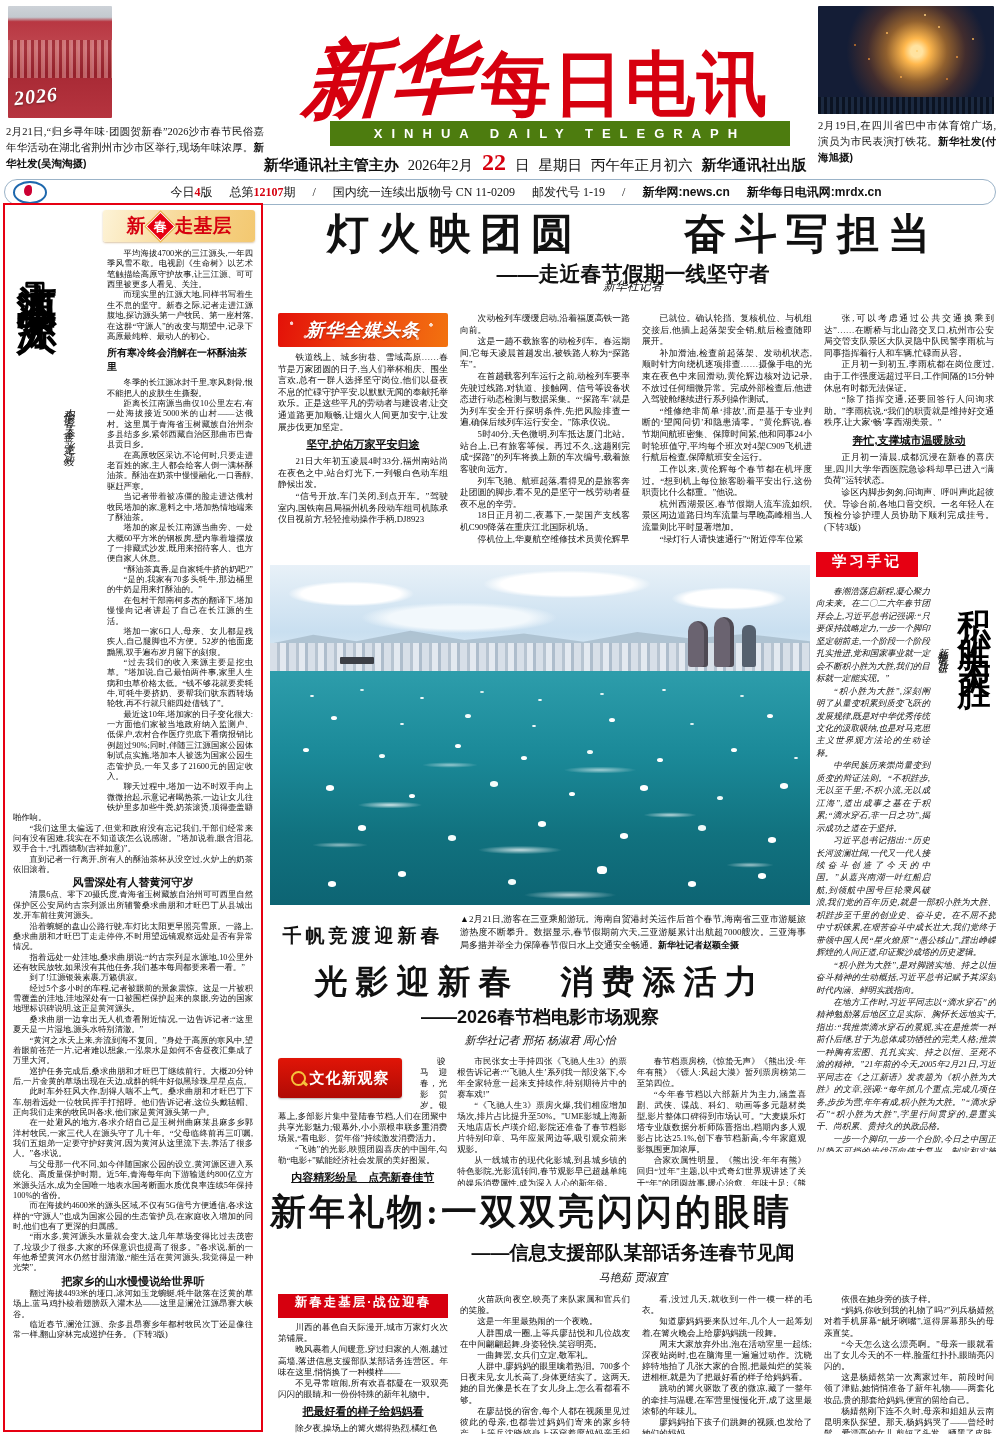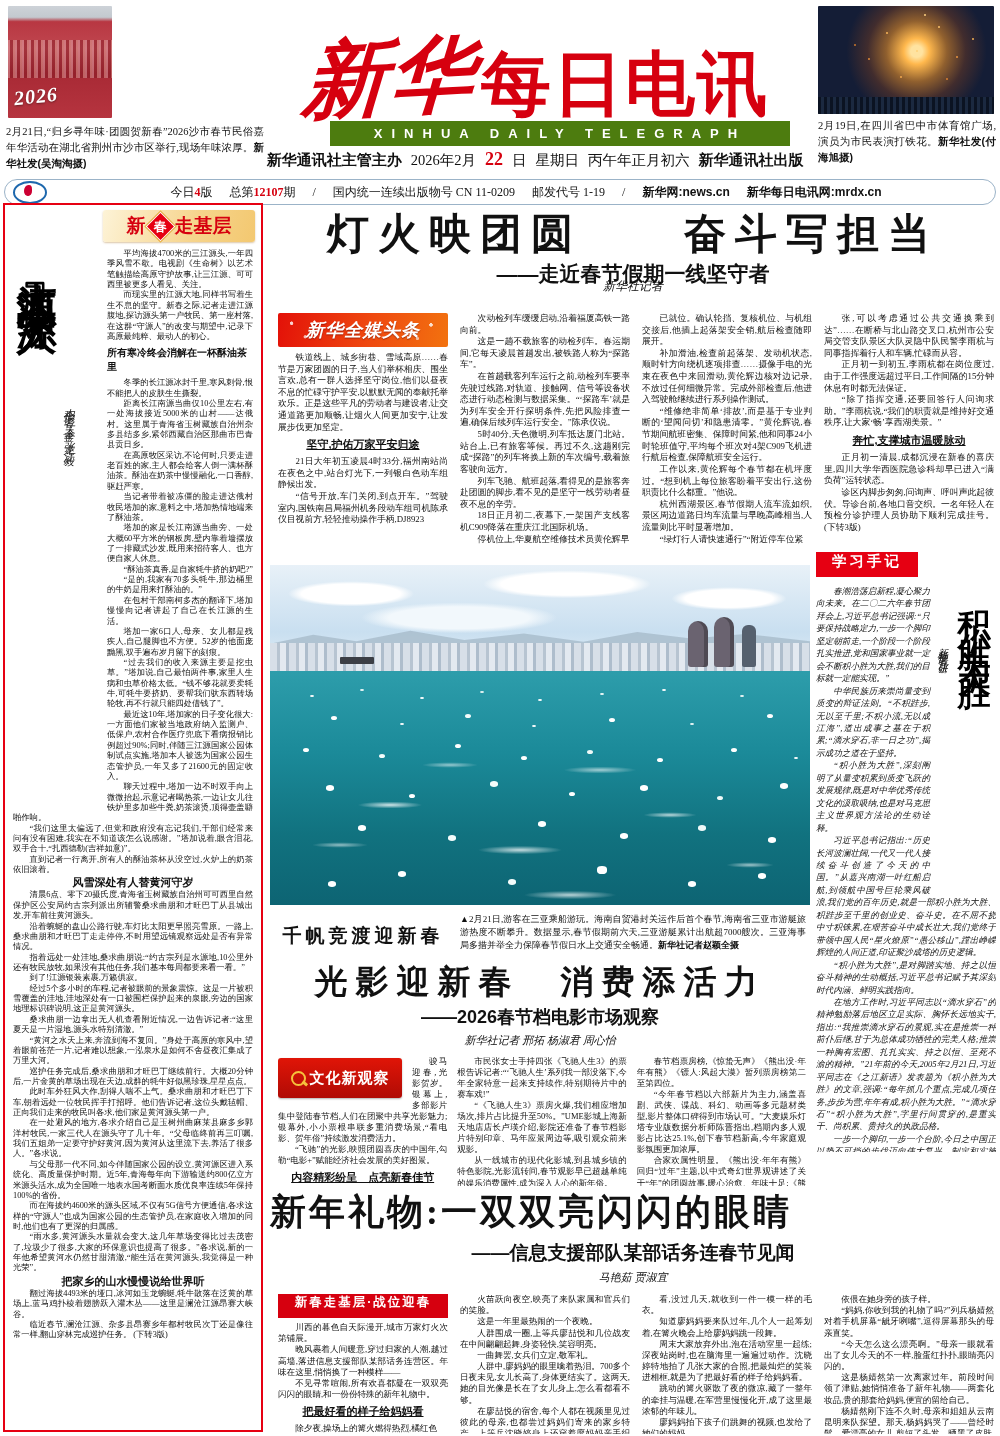--- a/index.html
+++ b/index.html
@@ -33,21 +33,21 @@
   #masthead{position:absolute;left:286px;top:2px;width:500px;height:118px;
      display:flex;align-items:flex-end;justify-content:center;color:#d6000f;z-index:3;}
   #masthead .mh-xin{font:italic 700 84px "Liberation Serif",serif;transform:skewX(-6deg) rotate(-3deg);letter-spacing:2px;line-height:1;}
   #masthead .mh-rest{font:700 70px "Liberation Serif",serif;line-height:1;letter-spacing:2px;margin-left:6px;text-align:center;}
   #blue-bar{position:absolute;left:330px;top:121px;width:460px;height:25px;background:#4d7c0f;z-index:2;
      color:#fff;font:700 13px "Liberation Sans","DejaVu Sans",sans-serif;letter-spacing:9px;
      text-align:center;line-height:25px;}
   #date-row{position:absolute;left:255px;top:150px;width:560px;height:28px;display:flex;align-items:baseline;
      justify-content:center;gap:9px;font-size:14.5px;white-space:nowrap;}
   #date-row .bold{font-weight:700;font-size:15px;}
-  #date-row .day{color:#d6000f;font-size:18px;font-weight:700;line-height:1;}
+  #date-row .day{color:#d6000f;font-size:24px;font-weight:700;line-height:1;}
   #info-bar{position:absolute;left:4px;top:179px;width:990px;height:24px;border:1.5px solid #9bb3c8;border-radius:13px;
      display:flex;align-items:center;font-size:12px;}
   #info-bar .logo{width:30px;height:19px;border:2px solid #1e68ad;border-radius:50%;margin:0 10px 0 8px;position:relative;}
   #info-bar .logo i{position:absolute;left:9px;top:2px;width:8px;height:11px;background:#c03;border-radius:60% 40% 50% 50%;}
   #info-bar .txt{flex:1;text-align:center;white-space:nowrap;}
   #info-bar .red{color:#d6000f;font-weight:700;}
   #info-bar b{font-family:"Liberation Sans","DejaVu Sans",sans-serif;font-weight:700;}
   .gap{display:inline-block;width:14px;}
 
   
@@ -136,21 +136,21 @@
   .cap-text b{font-family:"Liberation Sans",sans-serif;white-space:nowrap;}
 
   
   .mv-head{position:absolute;left:270px;top:960px;width:540px;text-align:center;
      font:700 33px "Liberation Serif",serif;letter-spacing:8px;white-space:nowrap;}
   .mv-sub{position:absolute;left:270px;top:1005px;width:540px;text-align:center;
      font:700 18px "Liberation Sans",sans-serif;}
   .mv-byline{position:absolute;left:270px;top:1033px;width:540px;text-align:center;font:italic 11px "Liberation Serif",serif;}
   .mv-cols{position:absolute;left:278px;top:1056px;width:528px;height:130px;display:flex;gap:10px;}
   .mv-cols .col{flex:1;overflow:hidden;font-size:8.5px;line-height:1.3;}
-  .mv-badge{float:left;width:124px;height:40px;margin:2px 10px 3px 0;border-radius:3px;
+  .mv-badge{float:left;width:124px;height:40px;margin:2px 18px 3px 0;border-radius:3px;
      background:linear-gradient(180deg,#e01507,#b00b05);display:flex;align-items:center;justify-content:center;gap:4px;
      box-shadow:0 1px 2px rgba(0,0,0,.3);}
   .mv-badge .mag{width:11px;height:11px;border:2.5px solid #f5c23c;border-radius:50%;position:relative;}
   .mv-badge .mag:after{content:"";position:absolute;left:9px;top:9px;width:6px;height:2.5px;background:#f5c23c;transform:rotate(40deg);}
   .mv-badge span{color:#fff;font:700 15px "Liberation Serif",serif;letter-spacing:1px;}
 
   
   #sn{position:absolute;left:816px;top:552px;width:180px;height:600px;overflow:hidden;}
   .sn-badge{width:102px;height:25px;background:#e60012;color:#fff;text-align:center;line-height:25px;
      font:700 14.5px "Liberation Sans",sans-serif;letter-spacing:3px;}
@@ -380,22 +380,22 @@
 
   <div id="sn">
     <div class="sn-badge">学习手记</div>
     <div class="sn-body">
       <div class="sn-float">
         <div class="sn-byline">新华社记者 张研</div>
         <div class="sn-title">积小胜为大胜</div>
       </div>
       <div>
           <p>春潮浩荡启新程,凝心聚力向未来。在二〇二六年春节团拜会上,习近平总书记强调:“只要保持战略定力,一步一个脚印坚定朝前走,一个阶段一个阶段扎实推进,党和国家事业就一定会不断积小胜为大胜,我们的目标就一定能实现。”</p>
+          <p>“积小胜为大胜”,深刻阐明了从量变积累到质变飞跃的发展规律,既是对中华优秀传统文化的汲取吸纳,也是对马克思主义世界观方法论的生动诠释。</p>
           <p>中华民族历来崇尚量变到质变的辩证法则。“不积跬步,无以至千里;不积小流,无以成江海”,道出成事之基在于积累;“滴水穿石,非一日之功”,揭示成功之道在于坚持。</p>
-          <p>“积小胜为大胜”,深刻阐明了从量变积累到质变飞跃的发展规律,既是对中华优秀传统文化的汲取吸纳,也是对马克思主义世界观方法论的生动诠释。</p>
           <p>习近平总书记指出:“历史长河波澜壮阔,一代又一代人接续奋斗创造了今天的中国。”从嘉兴南湖一叶红船启航,到领航中国号巨轮乘风破浪,我们党的百年历史,就是一部积小胜为大胜、积跬步至千里的创业史、奋斗史。在不屈不挠中寸积铢累,在艰苦奋斗中成长壮大,我们党终于带领中国人民“星火燎原”“愚公移山”,蹚出峥嵘辉煌的人间正道,印证聚沙成塔的历史逻辑。</p>
           <p>“积小胜为大胜”,是对脚踏实地、持之以恒奋斗精神的生动概括,习近平总书记赋予其深刻时代内涵、鲜明实践指向。</p>
           <p>在地方工作时,习近平同志以“滴水穿石”的精神勉励落后地区立足实际、胸怀长远地实干,指出:“我推崇滴水穿石的景观,实在是推崇一种前仆后继,甘于为总体成功牺牲的完美人格;推崇一种胸有宏图、扎扎实实、持之以恒、至死不渝的精神。”21年前的今天,2005年2月21日,习近平同志在《之江新语》发表题为《积小胜为大胜》的文章,强调:“每年抓几个重点,完成几项任务,步步为营,年年有成,积小胜为大胜。”“滴水穿石”“积小胜为大胜”,字里行间贯穿的,是重实干、尚积累、贵持久的执政品格。</p>
           <p>一步一个脚印,一步一个台阶,今日之中国正以势不可挡的步伐迈向伟大复兴。制定和实施五年规划,正是我们党“积小胜为大胜”具体生动的体现。 (下转2版)</p>
         </div>
     </div>
   </div>
 
   <div class="gf-head">新年礼物:一双双亮闪闪的眼睛</div>
   <div class="gf-sub">——信息支援部队某部话务连春节见闻</div>

